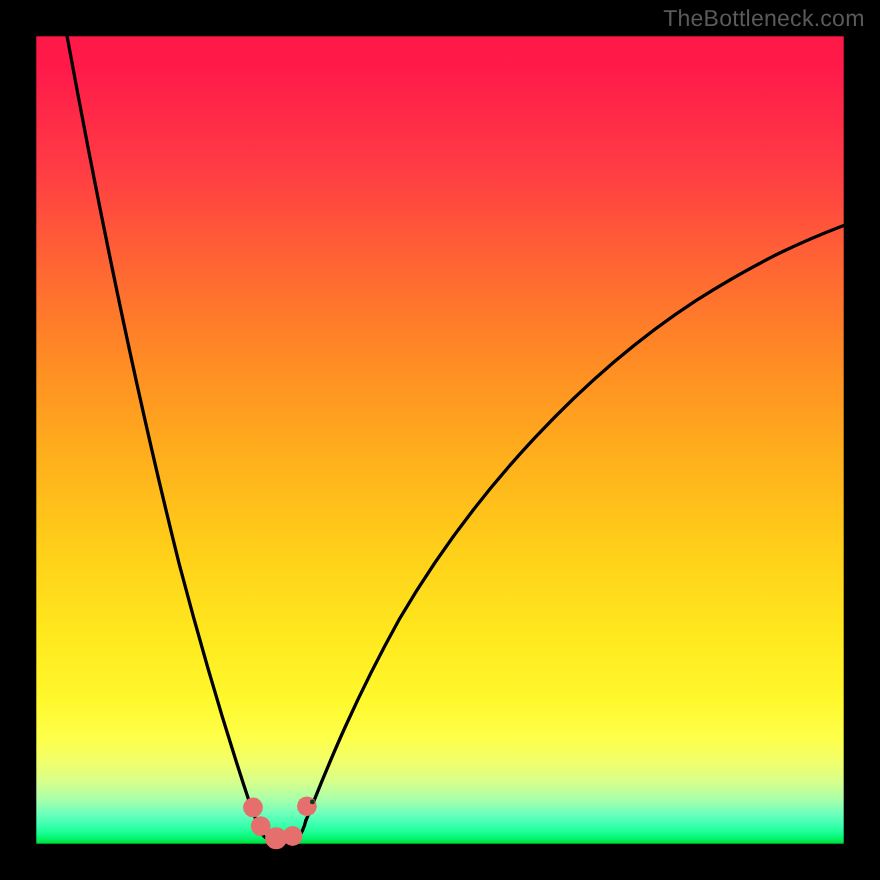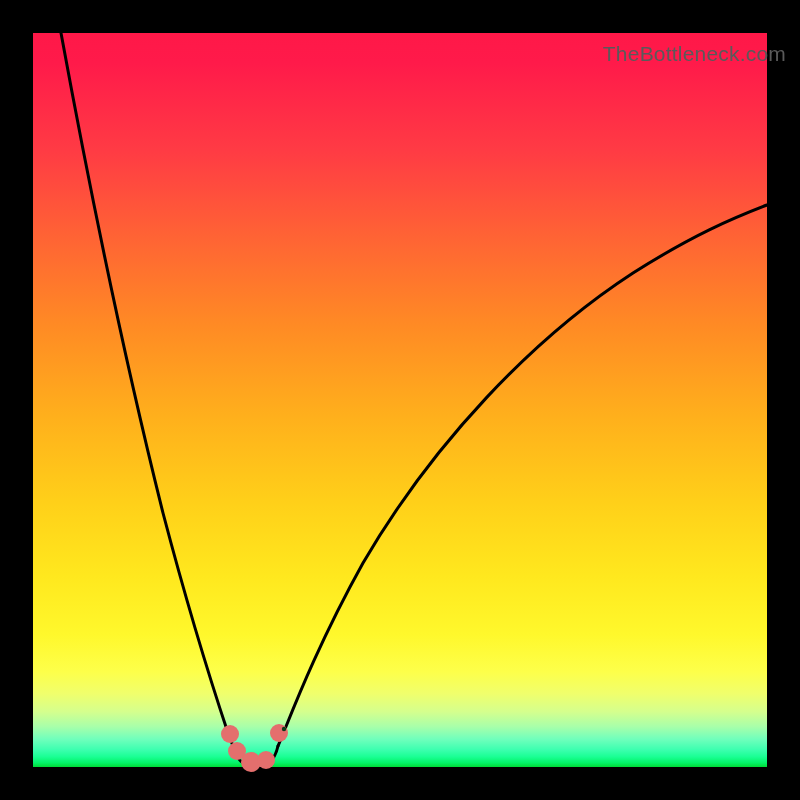--- a/index.html
+++ b/index.html
@@ -50,21 +50,20 @@
   }
   .watermark {
     position: absolute;
     top: 6px;
     right: 14px;
     font-size: 21px;
     font-weight: 500;
     color: #5a5a5a;
     letter-spacing: 0.2px;
     user-select: none;
-    margin-top: 36px;
   }
   svg.curves {
     position: absolute;
     top: 33px;
     left: 33px;
     width: 734px;
     height: 734px;
     overflow: visible;
   }
   .curve {

